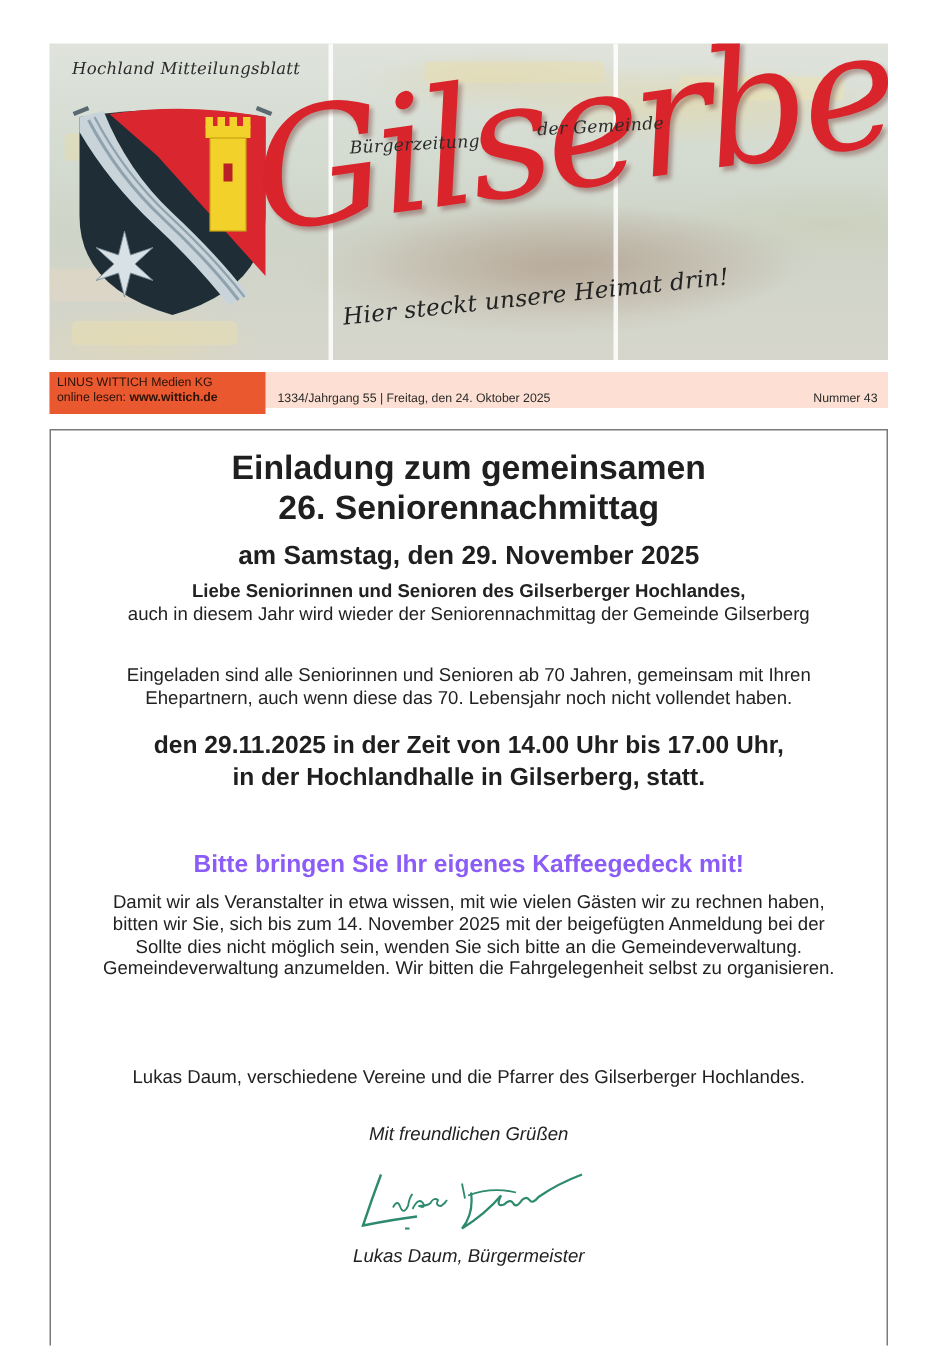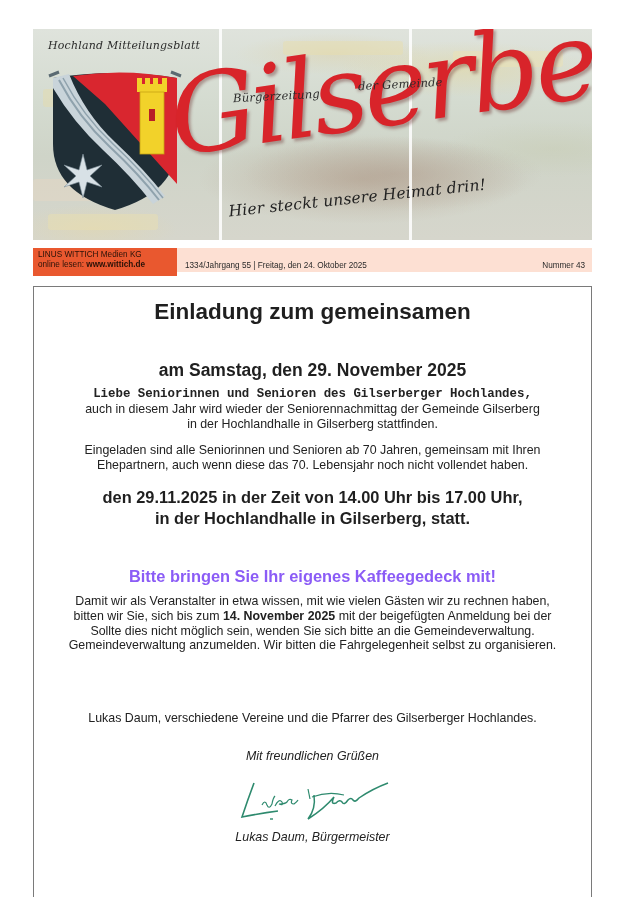--- a/index.html
+++ b/index.html
@@ -56,22 +56,22 @@
     
     .article {
       position: absolute; left: 33px; top: 286px; width: 559px; height: 683px; box-sizing: border-box;
       border: 1px solid #7a7a7a; text-align: center;
     }
     .h1 { position: absolute; left: 0; right: 0; font-weight: bold; font-size: 22.5px; line-height: 27px; color: #1f1f1f; }
     .h1a { top: 11px; }
     .h1b { top: 38px; }
     .h2 { position: absolute; left: 0; right: 0; top: 73px; font-weight: bold; font-size: 17.5px; color: #1f1f1f; }
     .p { position: absolute; left: 0; right: 0; font-size: 12.4px; line-height: 14.8px; color: #222; }
-    .p b { font-weight: bold; }
-    .salute { top: 100px; font-weight: bold; font-family: Liberation Mono, monospace; }
+    .p b { font-weight: normal; }
+    .salute { top: 100px; font-weight: bold; }
     .intro { top: 115px; }
     .invited { top: 156px; }
     .bigbold { position: absolute; left: 0; right: 0; top: 200px; font-weight: bold; font-size: 16.4px; line-height: 20.5px; color: #1f1f1f; }
     .bring { position: absolute; left: 0; right: 0; top: 280px; font-weight: bold; font-size: 16.4px; color: #8b5cf6; }
     .register { top: 307px; }
     .contact { top: 383px; }
     .closing { top: 424px; }
     .greet { position: absolute; left: 0; right: 0; top: 462px; font-style: italic; font-size: 12.4px; color: #222; }
     .sign { position: absolute; left: 198px; top: 482px; width: 160px; height: 60px; }
     .signer { position: absolute; left: 0; right: 0; top: 543px; font-style: italic; font-size: 12.4px; color: #222; }
@@ -123,26 +123,26 @@
       <span>online lesen:</span>
       <span class="url">www.wittich.de</span>
     </div>
   </div>
   <div class="issue">1334/Jahrgang 55 |  Freitag, den 24. Oktober 2025</div>
   <div class="number">Nummer 43</div>
 </div>
 
 <div class="article">
   <div class="h1 h1a">Einladung zum gemeinsamen</div>
+  <div class="h1 h1b">26. Seniorennachmittag</div>
   <div class="h2">am Samstag, den 29. November 2025</div>
 
   <div class="p salute">Liebe Seniorinnen und Senioren des Gilserberger Hochlandes,</div>
   <div class="p intro">
     <div>auch in diesem Jahr wird wieder der Seniorennachmittag der Gemeinde Gilserberg</div>
-    <div>in der Hochlandhalle in Gilserberg stattfinden.</div>
   </div>
   <div class="p invited">
     <div>Eingeladen sind alle Seniorinnen und Senioren ab 70 Jahren, gemeinsam mit Ihren</div>
     <div>Ehepartnern, auch wenn diese das 70. Lebensjahr noch nicht vollendet haben.</div>
   </div>
 
   <div class="bigbold">
     <div>den 29.11.2025 in der Zeit von 14.00 Uhr bis 17.00 Uhr,</div>
     <div>in der Hochlandhalle in Gilserberg, statt.</div>
   </div>

